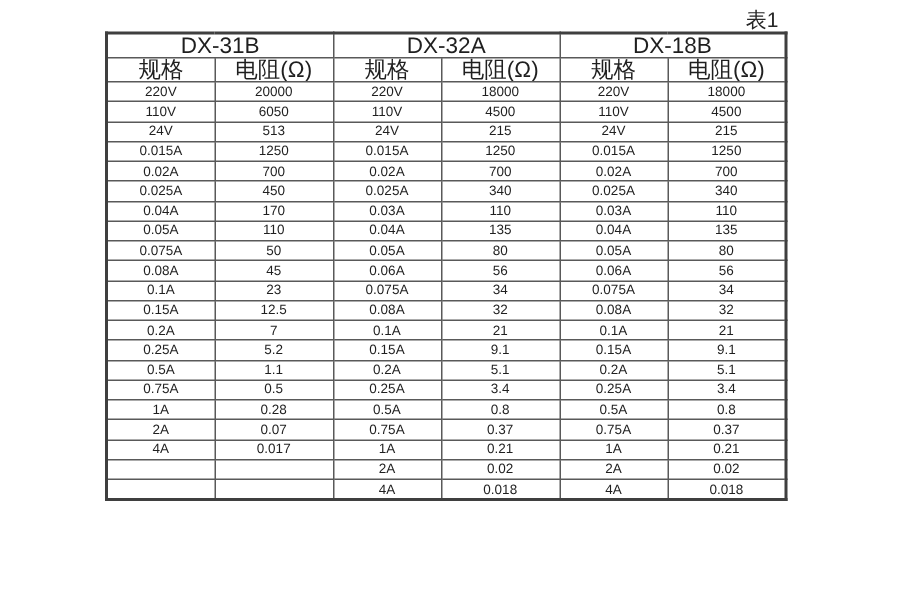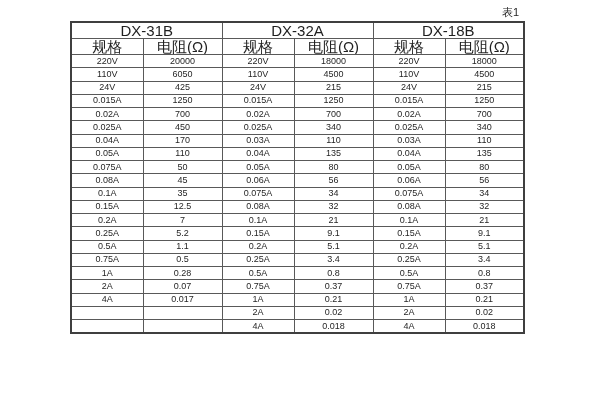--- a/index.html
+++ b/index.html
@@ -14,21 +14,21 @@
     overflow: hidden;
     font-family: "Liberation Sans", "DejaVu Sans", sans-serif;
     color: #1f1f1f;
   }
   .caption {
     position: absolute;
     top: 5px;
     left: 70px;
     width: 449px;
     text-align: right;
-    font-size: 11px;
+    font-size: 14px;
     color: #262626;
   }
   table.spec-table {
     position: absolute;
     top: 21px;
     left: 70px;
     width: 455px;
     border-collapse: collapse;
     table-layout: fixed;
     border: 2px solid #3f3f3f;
@@ -98,21 +98,21 @@
       <tr>
         <td>110V</td>
         <td>6050</td>
         <td class="g-start">110V</td>
         <td>4500</td>
         <td class="g-start">110V</td>
         <td>4500</td>
       </tr>
       <tr>
         <td>24V</td>
-        <td>425</td>
+        <td>513</td>
         <td class="g-start">24V</td>
         <td>215</td>
         <td class="g-start">24V</td>
         <td>215</td>
       </tr>
       <tr>
         <td>0.015A</td>
         <td>1250</td>
         <td class="g-start">0.015A</td>
         <td>1250</td>
@@ -162,21 +162,21 @@
       <tr>
         <td>0.08A</td>
         <td>45</td>
         <td class="g-start">0.06A</td>
         <td>56</td>
         <td class="g-start">0.06A</td>
         <td>56</td>
       </tr>
       <tr>
         <td>0.1A</td>
-        <td>35</td>
+        <td>23</td>
         <td class="g-start">0.075A</td>
         <td>34</td>
         <td class="g-start">0.075A</td>
         <td>34</td>
       </tr>
       <tr>
         <td>0.15A</td>
         <td>12.5</td>
         <td class="g-start">0.08A</td>
         <td>32</td>

